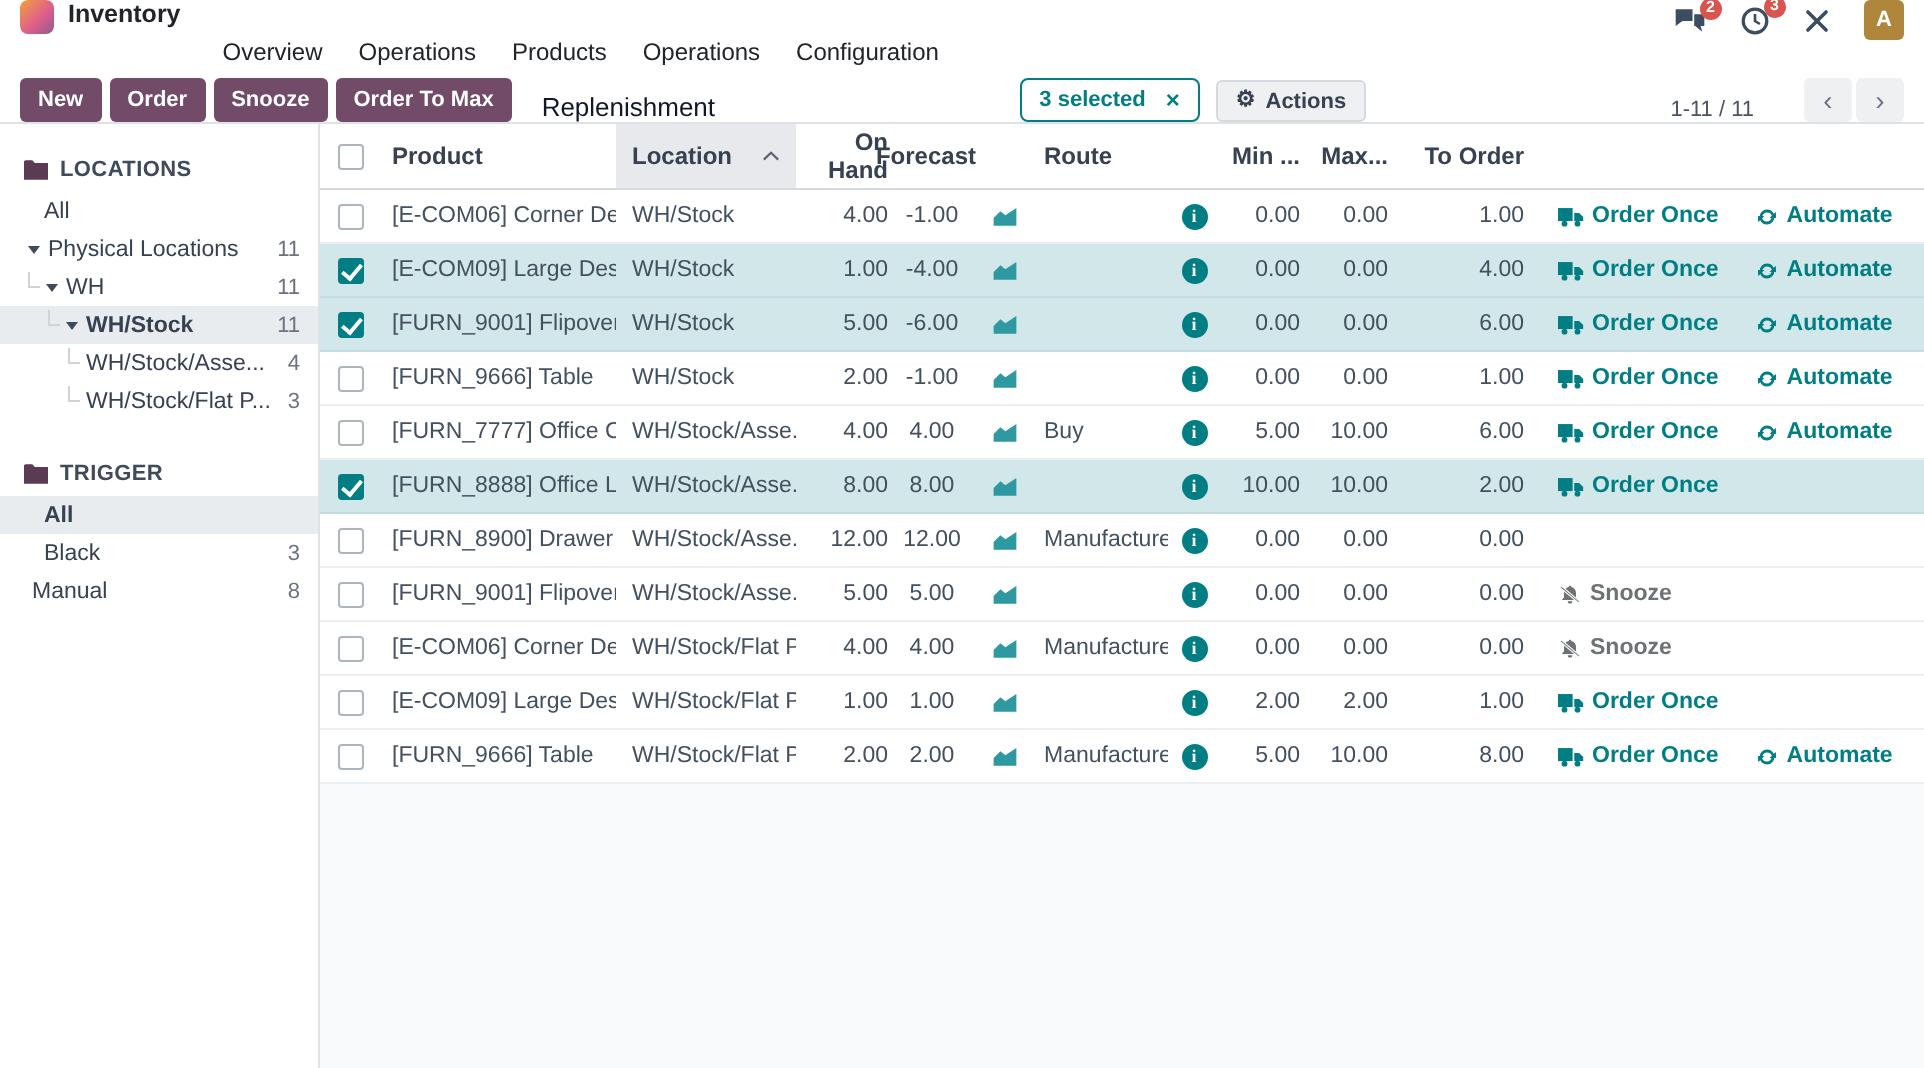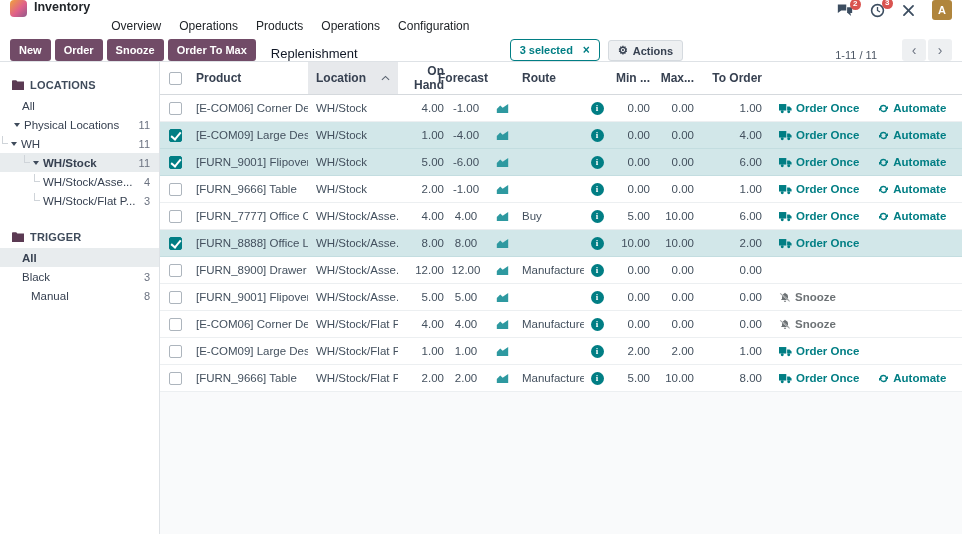--- a/index.html
+++ b/index.html
@@ -170,21 +170,21 @@
     <div id="loc-items">
         <div class="side-item" style="padding-left: 22px;">
           <div class="lbl">All</div>
           <div class="cnt"></div>
         </div>
         <div class="side-item" style="padding-left: 14px;">
           <div class="caret"></div>
           <div class="lbl">Physical Locations</div>
           <div class="cnt">11</div>
         </div>
-        <div class="side-item" style="padding-left: 2px;">
+        <div class="side-item" style="padding-left: 14px;">
           <div class="elbow"></div>
           <div class="caret"></div>
           <div class="lbl">WH</div>
           <div class="cnt">11</div>
         </div>
         <div class="side-item selected" style="padding-left: 24px;">
           <div class="elbow"></div>
           <div class="caret"></div>
           <div class="lbl">WH/Stock</div>
           <div class="cnt">11</div>
@@ -209,21 +209,21 @@
       </div>
       <div id="trig-items">
           <div class="side-item selected" style="padding-left: 22px;">
             <div class="lbl">All</div>
             <div class="cnt"></div>
           </div>
           <div class="side-item" style="padding-left: 22px;">
             <div class="lbl">Black</div>
             <div class="cnt">3</div>
           </div>
-          <div class="side-item" style="padding-left: 31px; justify-content: space-between;">
+          <div class="side-item" style="padding-left: 16px; justify-content: space-between;">
             <div class="lbl">Manual</div>
             <div class="cnt">8</div>
           </div>
         </div>
     </div>
   </div>
 
   <div class="main">
     <div class="thead">
       <div class="col-check">

